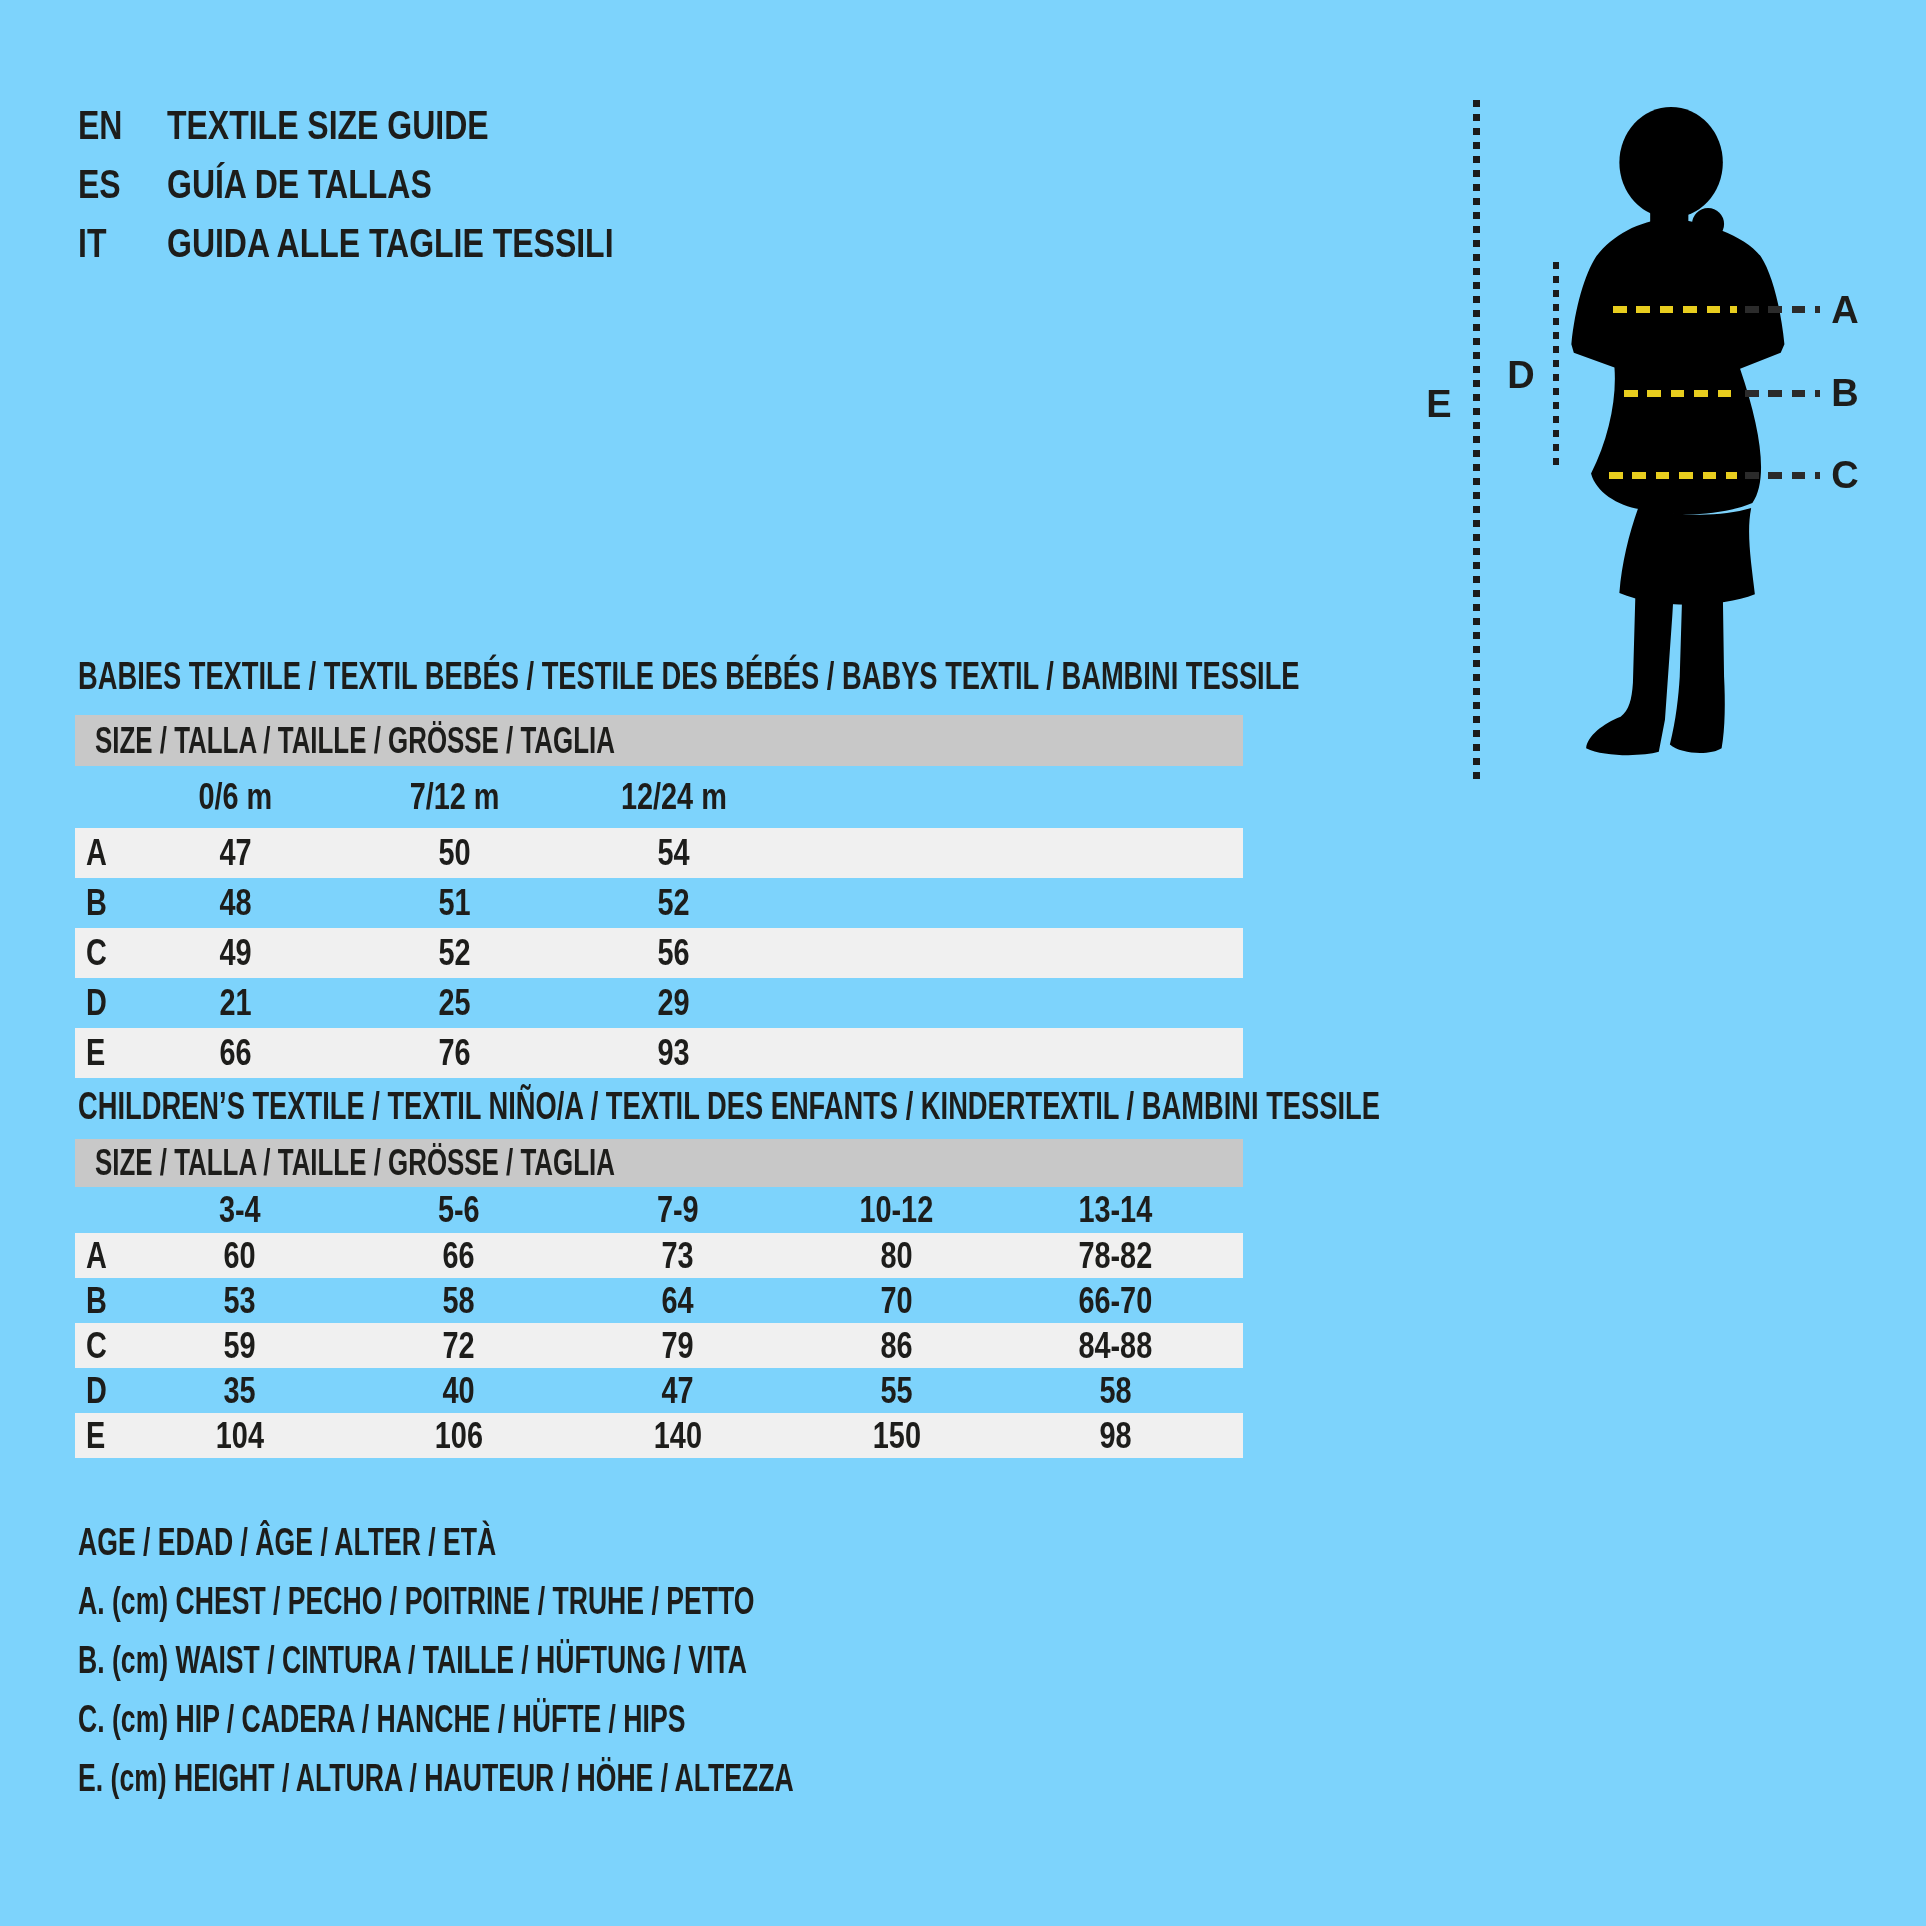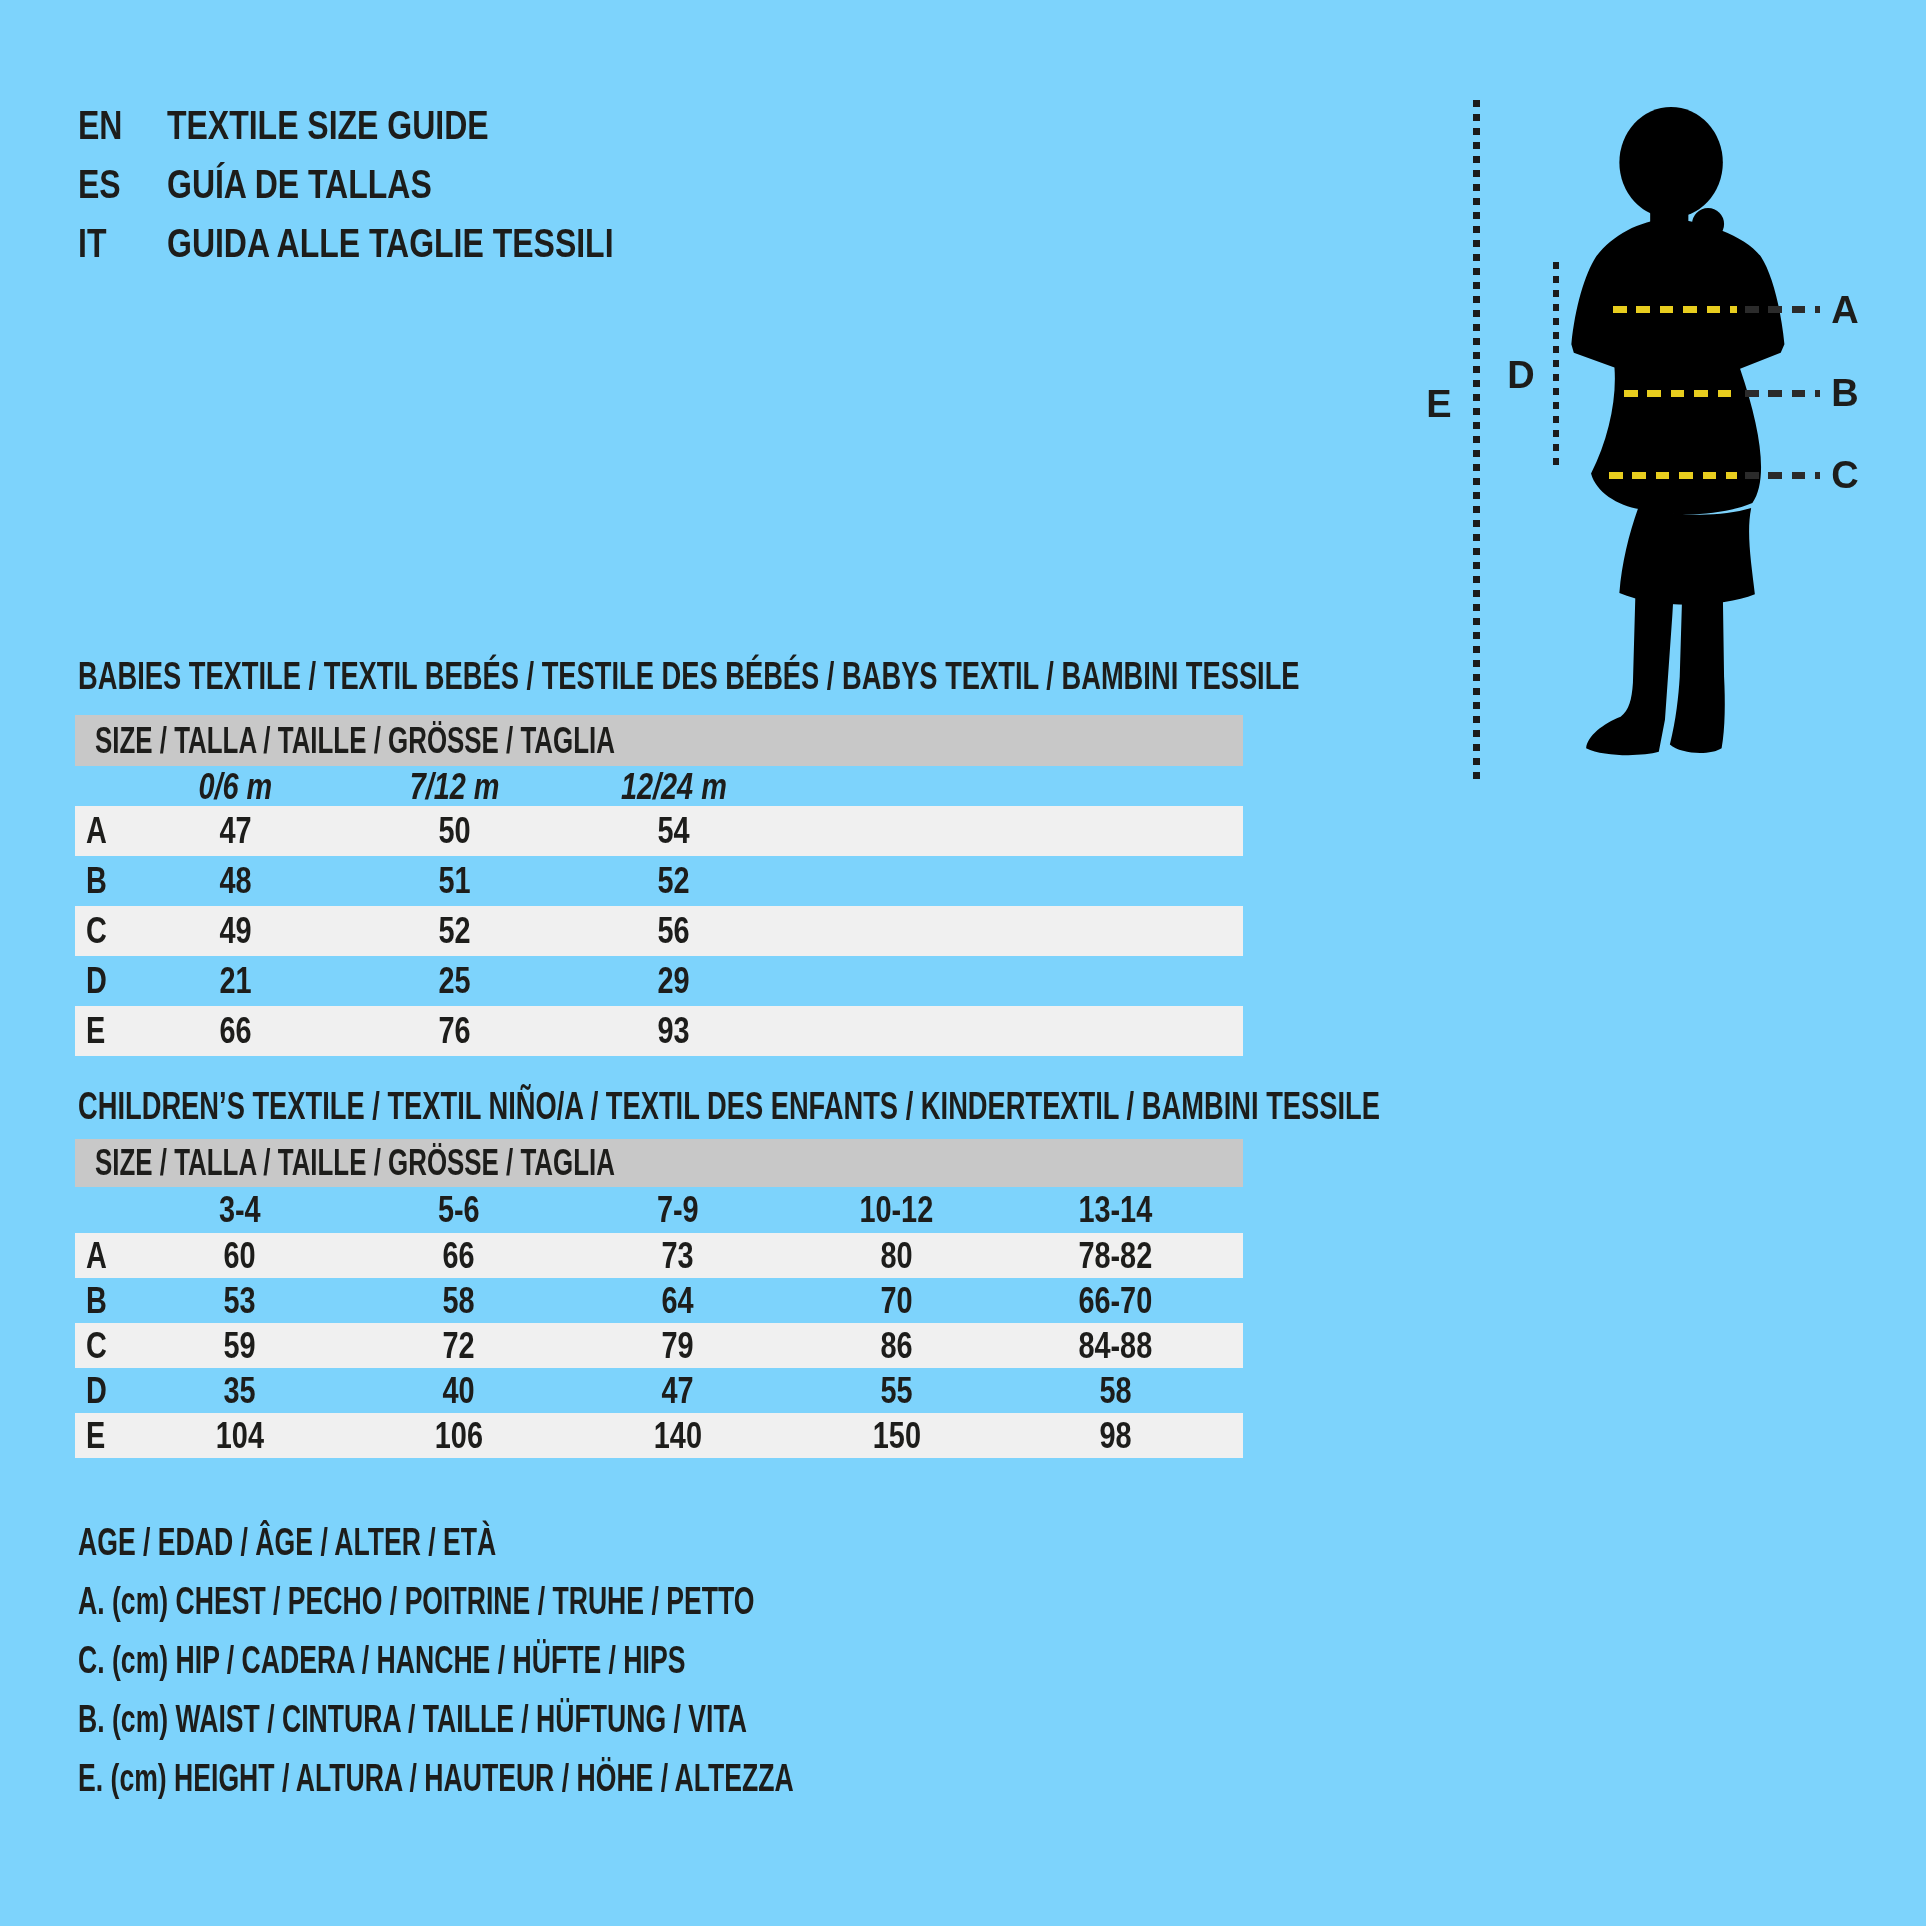--- a/index.html
+++ b/index.html
@@ -25,21 +25,21 @@
   .section-title{left:78px;font-size:39px;line-height:46px;white-space:nowrap;margin-top:12px;}
 
   
   .size-table{left:75px;width:1168px;}
   .tbl-bar{height:51px;line-height:51px;background:#c8c8c8;padding-left:20px;font-size:37px;}
   .tbl-row{display:grid;align-items:center;font-size:37px;}
   .tbl-row .lbl{text-align:left;padding-left:11px;}
   .tbl-row .val{text-align:center;}
   .stripe{background:#f0f0f0;}
   .babies .tbl-row{grid-template-columns:51px 219px 219px 219px;height:50px;}
-  .babies .colhead{height:40px;font-style:italic;}
+  .babies .colhead{height:62px;}
   .children .tbl-row{grid-template-columns:55px 219px 219px 219px 219px 219px;height:45px;}
   .children .colhead{height:46px;}
   .children .tbl-bar{height:48px;line-height:48px;}
 
   
   .legend-block{left:78px;top:1513px;}
   .legend-row{height:59px;line-height:59px;font-size:38px;white-space:nowrap;}
 
   
   .dot-v{width:6.8px;background:repeating-linear-gradient(180deg,#1b1b1b 0 6.8px,transparent 6.8px 14px);}
@@ -202,19 +202,19 @@
       <div class="val"><span class="czc">106</span></div>
       <div class="val"><span class="czc">140</span></div>
       <div class="val"><span class="czc">150</span></div>
       <div class="val"><span class="czc">98</span></div>
     </div>
   </div>
 
   <div class="abs legend-block">
     <div class="legend-row"><span class="cz">AGE / EDAD / ÂGE / ALTER / ETÀ</span></div>
     <div class="legend-row"><span class="cz">A. (cm) CHEST / PECHO / POITRINE / TRUHE / PETTO</span></div>
+    <div class="legend-row"><span class="cz">B. (cm) WAIST / CINTURA / TAILLE / HÜFTUNG / VITA</span></div>
     <div class="legend-row"><span class="cz">C. (cm) HIP / CADERA / HANCHE / HÜFTE / HIPS</span></div>
-    <div class="legend-row"><span class="cz">B. (cm) WAIST / CINTURA / TAILLE / HÜFTUNG / VITA</span></div>
     <div class="legend-row"><span class="cz">E. (cm) HEIGHT / ALTURA / HAUTEUR / HÖHE / ALTEZZA</span></div>
   </div>
 
 </div>
 
 
 </body></html>

